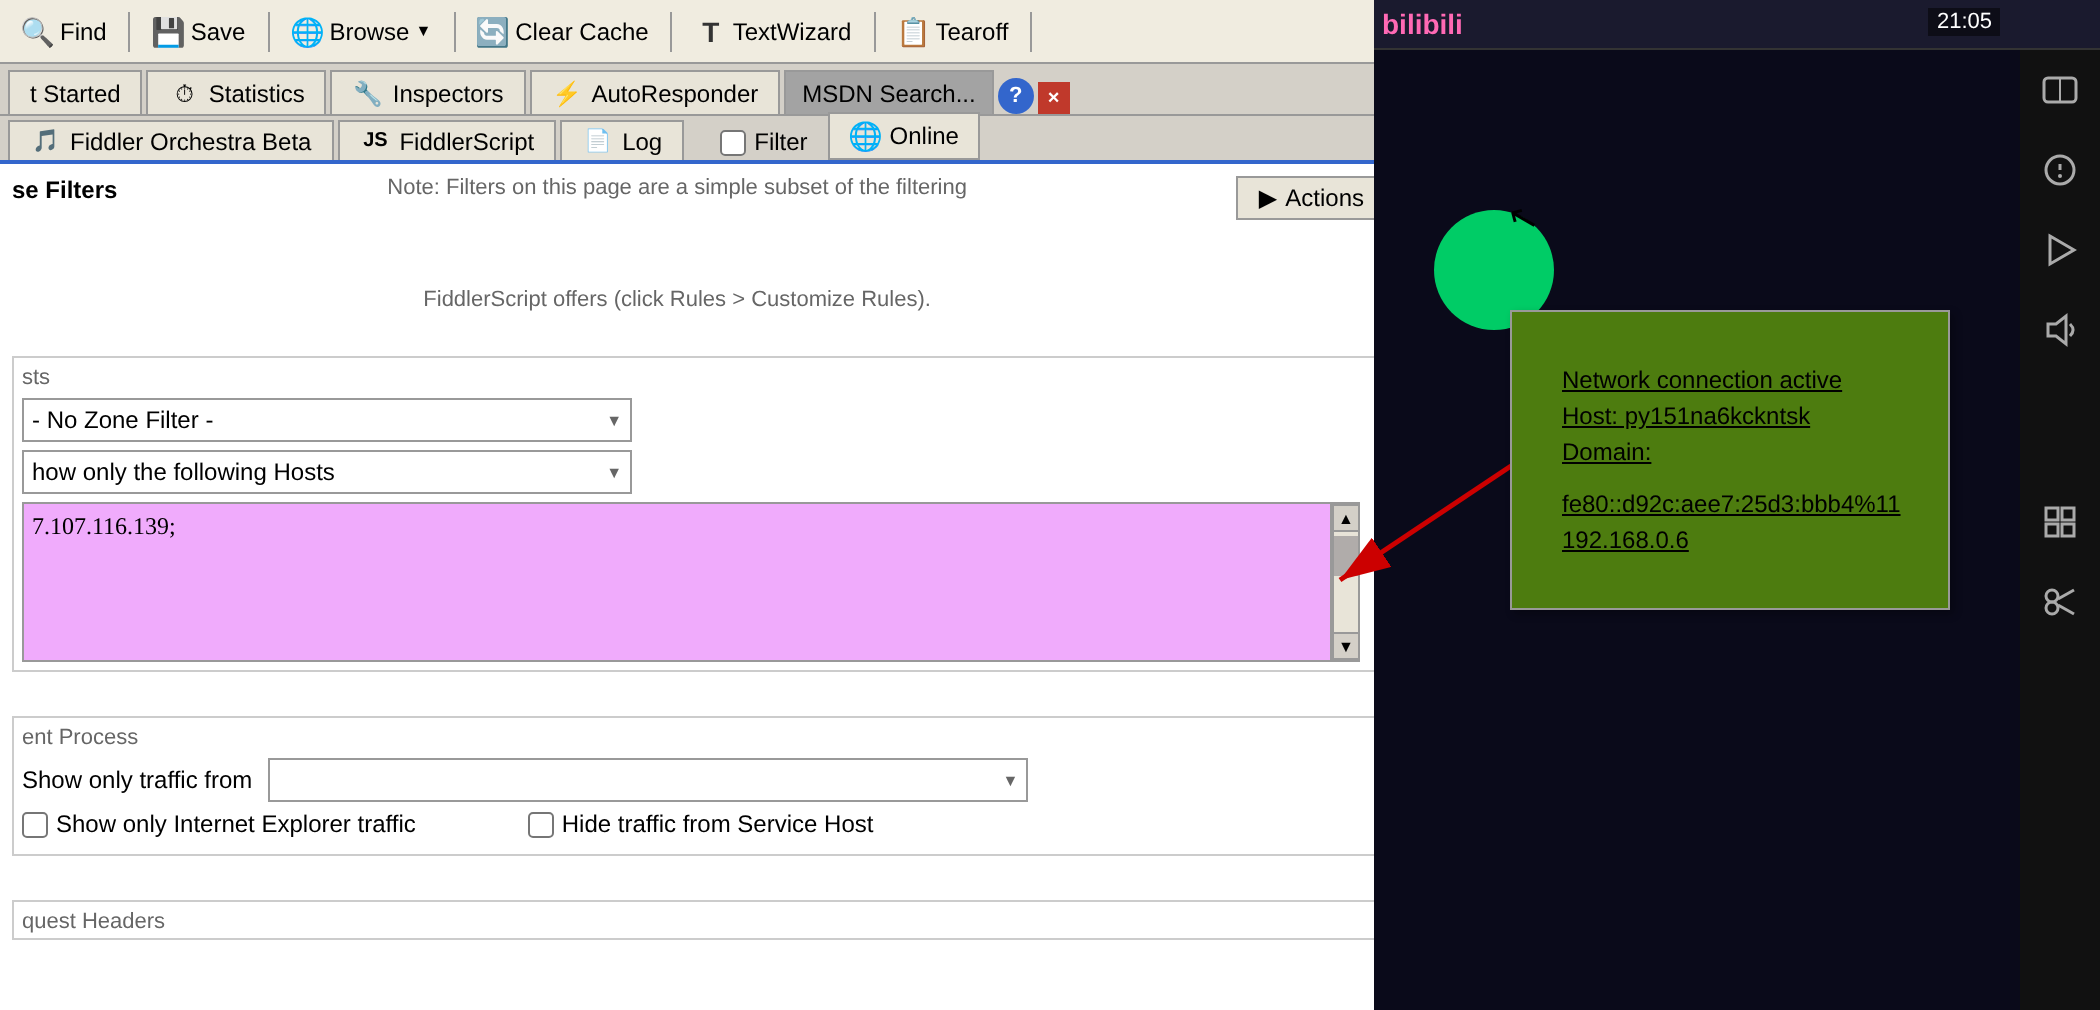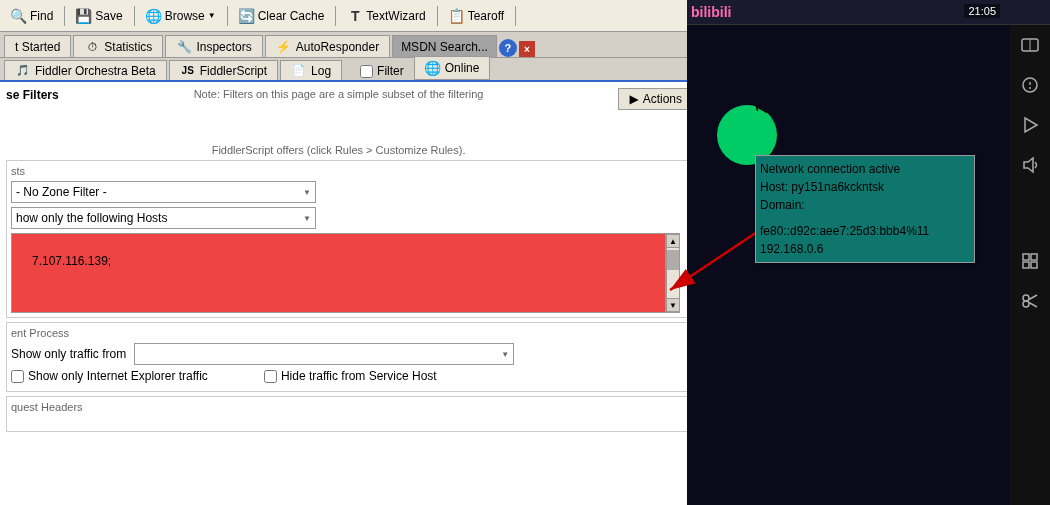--- a/index.html
+++ b/index.html
@@ -173,21 +173,21 @@
       border: 1px solid #999;
       cursor: pointer;
       font-size: 12px;
       position: absolute;
       top: 112px;
       left: 605px;
     }
 
     .section {
       border: 1px solid #ccc;
-      margin: 4px 0;
+      margin: 22px 0;
       padding: 4px;
     }
     .section-title {
       font-size: 11px;
       color: #666;
       margin-bottom: 4px;
     }
 
     .dropdown-row {
       display: flex;
@@ -209,25 +209,25 @@
     }
     .fake-select .arrow {
       font-size: 8px;
       color: #666;
     }
 
     .hosts-textarea {
       width: 670px;
       height: 80px;
       border: 1px solid #999;
-      background: #ef4444;
-      font-size: 12px;
-      padding: 20px;
+      background: #f0abfc;
+      font-size: 12px;
+      padding: 4px;
       resize: none;
-      font-family: Liberation Sans, sans-serif;
+      font-family: Liberation Serif, serif;
     }
     .scrollbar-v {
       width: 14px;
       background: #e8e4d8;
       border: 1px solid #999;
       display: flex;
       flex-direction: column;
       align-items: center;
     }
     .scrollbar-btn {
@@ -259,27 +259,28 @@
       gap: 8px;
       margin: 4px 0;
     }
 
     
     .tooltip-popup {
       position: absolute;
       top: 155px;
       left: 755px;
       width: 220px;
-      background: #0f766e;
-      border: 1px solid #999;
-      padding: 4px;
+      background: #4d7c0f;
+      border: 1px solid #999;
+      padding: 25px;
       font-size: 12px;
       line-height: 1.5;
       z-index: 100;
       box-shadow: 2px 2px 4px rgba(0,0,0,0.3);
+      text-decoration: underline;
     }
 
     
     .arrow-img {
       position: absolute;
       top: 220px;
       left: 650px;
       width: 120px;
       height: 80px;
       z-index: 99;
@@ -539,21 +540,21 @@
           <span>Show only Internet Explorer traffic</span>
         </label>
         <span style="margin-left:40px;"></span>
         <label class="checkbox-label">
           <input type="checkbox" style="">
           <span>Hide traffic from Service Host</span>
         </label>
       </div>
     </div>
 
-    <div class="section" style="height:36px;">
+    <div class="section" style="height:20px;">
       <div class="section-title">quest Headers</div>
     </div>
 
   </div>
 
   <div style="width:14px;background:#e8e4d8;border-left:1px solid #999;display:flex;flex-direction:column;">
     <div class="scrollbar-btn">▲</div>
     <div style="flex:1;"></div>
     <div class="scrollbar-btn">▼</div>
   </div>

